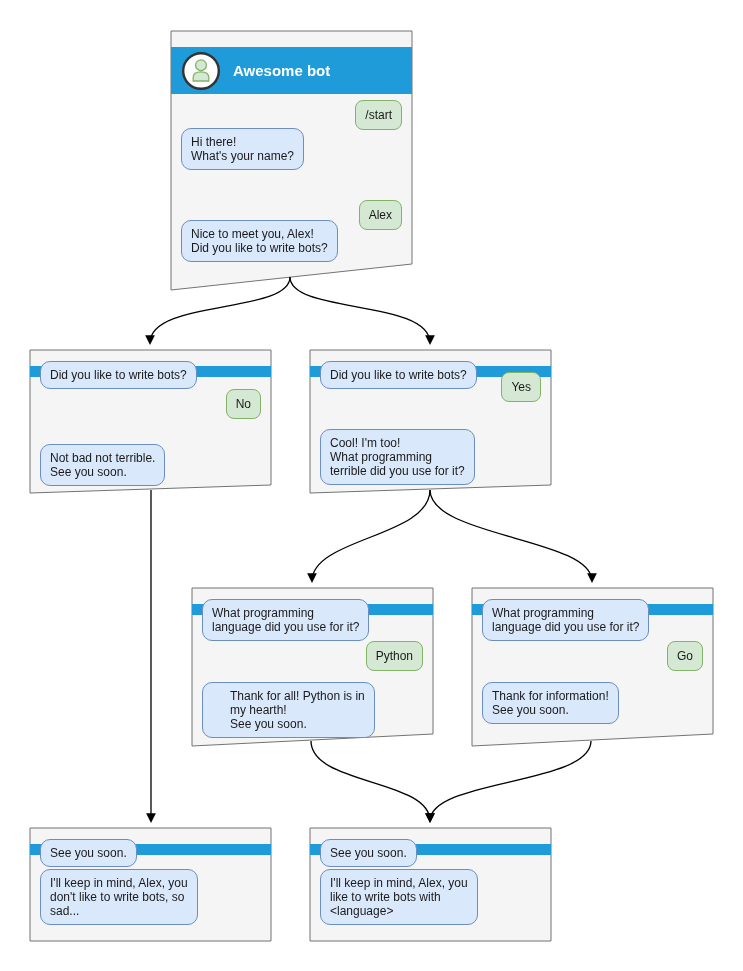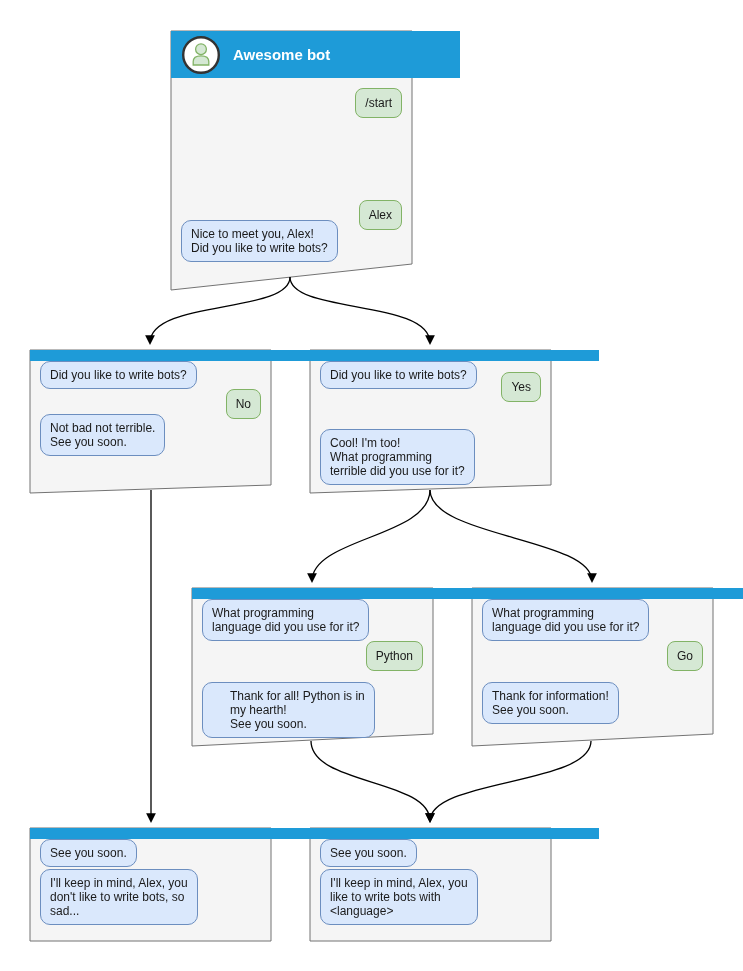--- a/index.html
+++ b/index.html
@@ -10,23 +10,22 @@
   }
   .stage { position: absolute; inset: 0; width: 743px; height: 971px; }
   svg.layer { position: absolute; left: 0; top: 0; }
 
   .node-shape { fill: var(--node-bg, #f5f5f5); stroke: var(--node-border, #737373); stroke-width: 1; }
   .edge { fill: none; stroke: var(--arrow-black, #000); stroke-width: 1.3px; }
   .arrowhead-fill { fill: var(--arrow-black, #000); }
 
   .chat-node { position: absolute; }
   .hdr {
-    position: absolute; left: 0; top: 0; width: 100%;
+    position: absolute; left: 0; top: 16px; width: 100%;
     background: var(--header-blue, #1e9bd8);
-    padding-left: 48px;
   }
   .hdr-big { height: 47px; }
   .hdr-slim { height: 11px; }
 
   .avatar { position: absolute; left: 10px; top: 4px; }
   .title {
     position: absolute; left: 62px; top: 0; height: 47px; line-height: 47px;
     font-size: 15px; font-weight: bold; color: var(--title-white, #fff);
     white-space: pre;
   }
@@ -82,31 +81,33 @@
 
   <div class="chat-node" style="left:171px; top:31px; width:241px; height:259px;">
     <div class="hdr hdr-big">
       <svg class="avatar" width="40" height="40" viewBox="0 0 40 40">
         <circle cx="20" cy="20" r="17.8" fill="#ffffff" stroke="var(--avatar-ring,#333)" stroke-width="2.4"></circle>
         <circle cx="20" cy="14.2" r="5.4" fill="var(--avatar-fill,#d5e8d4)" stroke="var(--avatar-stroke,#82b366)" stroke-width="1.3"></circle>
         <path d="M12.2,30 L12.2,26.6 C12.2,22.6 15.2,20.8 20,20.8 C24.8,20.8 27.8,22.6 27.8,26.6 L27.8,30 Z" fill="var(--avatar-fill,#d5e8d4)" stroke="var(--avatar-stroke,#82b366)" stroke-width="1.3"></path>
       </svg>
       <span class="title">Awesome bot</span>
     </div>
-    <div class="msg user" style="top:57px;">/start</div>
+    <div class="msg user" style="top:69px;">/start</div>
+    <div class="msg bot" style="top:97px;">Hi there!
+What's your name?</div>
     <div class="msg user" style="top:149px;margin-top:20px;">Alex</div>
     <div class="msg bot" style="top:189px;border-radius:10px;">Nice to meet you, Alex!
 Did you like to write bots?</div>
   </div>
 
   <div class="chat-node" style="left:30px; top:350px; width:241px; height:143px;">
     <div class="hdr hdr-slim"></div>
     <div class="msg bot" style="top:11px;">Did you like to write bots?</div>
     <div class="msg user" style="top:39px;text-align:right;">No</div>
-    <div class="msg bot" style="top:64px;">Not bad not terrible.
+    <div class="msg bot" style="top:94px;">Not bad not terrible.
 See you soon.</div>
   </div>
 
   <div class="chat-node" style="left:310px; top:350px; width:241px; height:143px;">
     <div class="hdr hdr-slim"></div>
     <div class="msg bot" style="top:11px;">Did you like to write bots?</div>
     <div class="msg user" style="top:22px;text-align:center;">Yes</div>
     <div class="msg bot" style="top:79px;">Cool! I'm too!
 What programming
 terrible did you use for it?</div>

